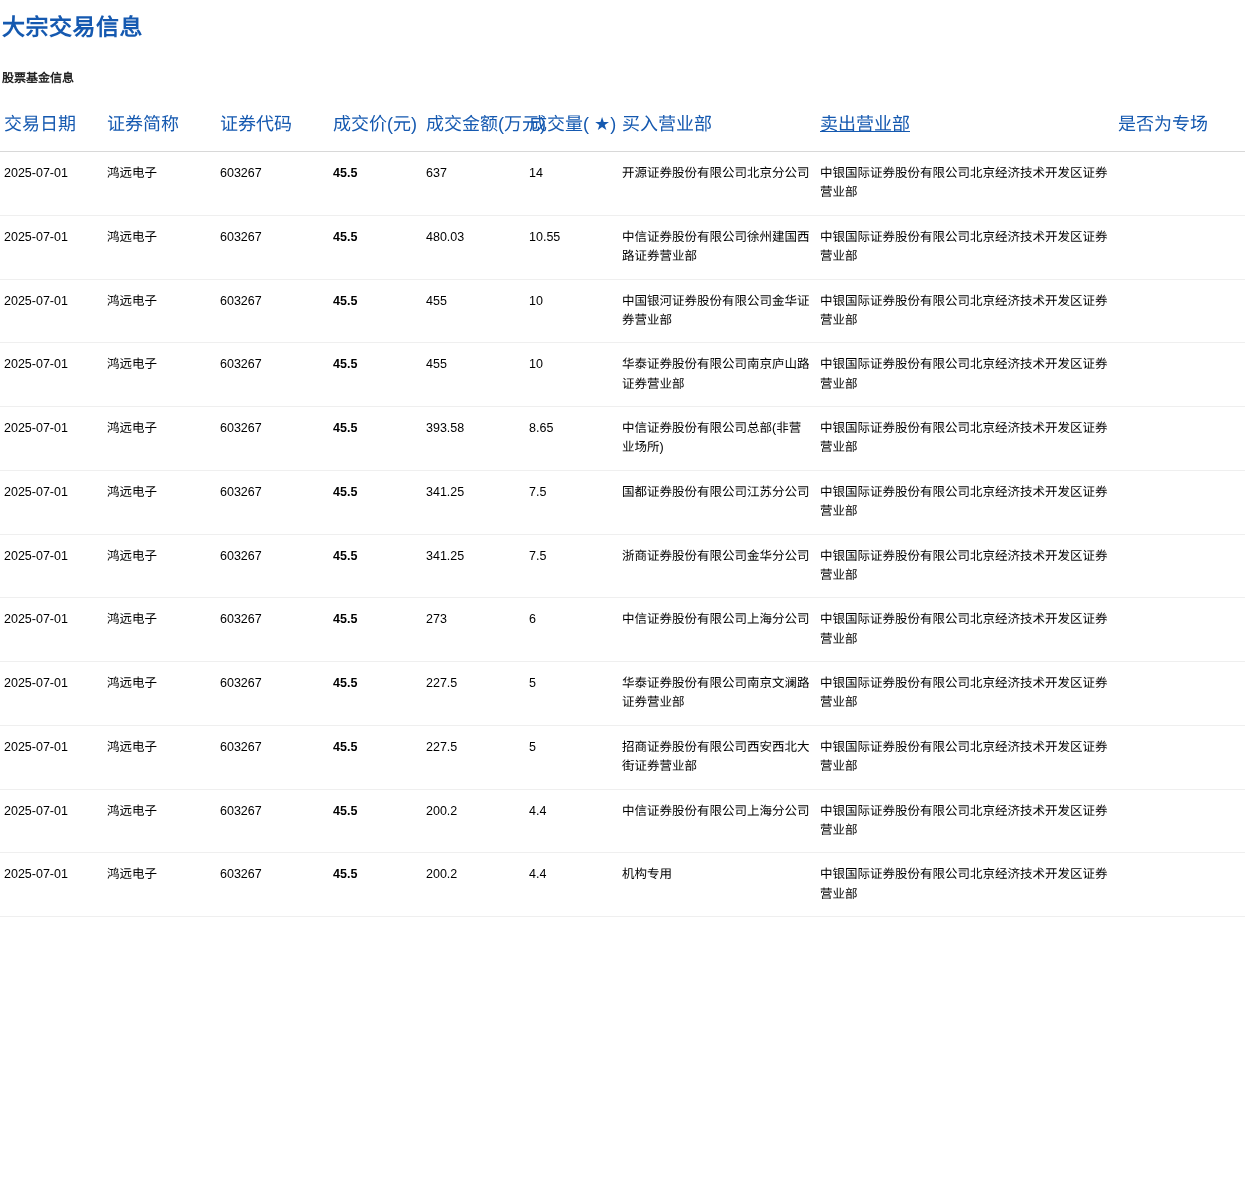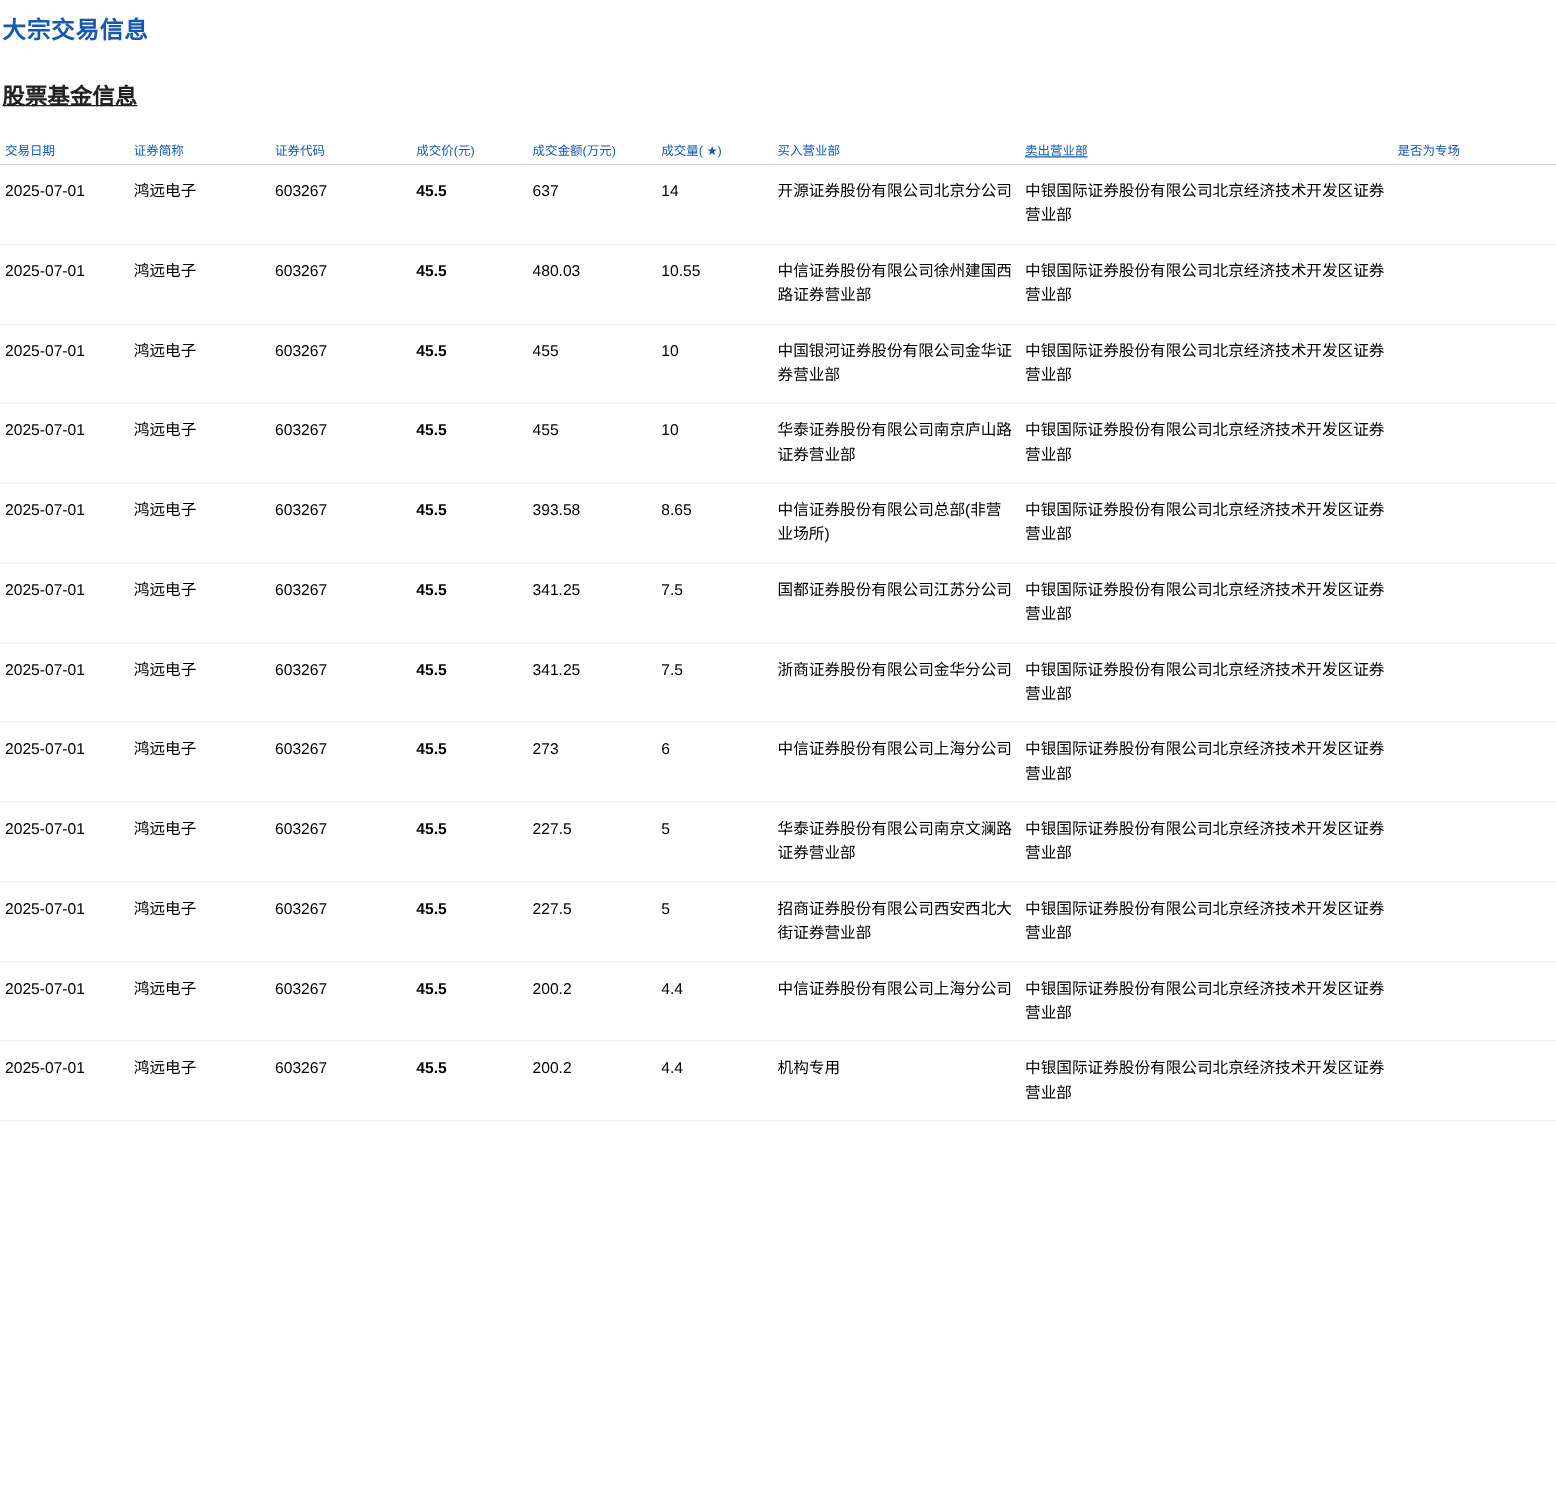--- a/index.html
+++ b/index.html
@@ -13,44 +13,43 @@
     color: #000000;
     font-size: 13px;
   }
   .page {
     width: 1245px;
     box-sizing: border-box;
     padding: 0 0 20px 0;
   }
   .page-title {
     color: #1559b0;
-    font-size: 19px;
+    font-size: 23px;
     font-weight: bold;
     margin: 8px 0 0 2px;
     letter-spacing: 0.5px;
   }
   .section-title {
     color: #222222;
-    font-size: 18px;
+    font-size: 12px;
     font-weight: bold;
     margin: 26px 0 0 2px;
-    text-decoration: underline;
   }
   table.bt {
     width: 1245px;
     border-collapse: collapse;
     margin-top: 18px;
     table-layout: fixed;
   }
   table.bt thead th {
     color: #1559b0;
-    font-size: 10px;
+    font-size: 18px;
     font-weight: normal;
     text-align: left;
-    padding: 6px 4px 4px 4px;
+    padding: 6px 4px 16px 4px;
     border-bottom: 1px solid #d8d8d8;
     vertical-align: bottom;
     white-space: nowrap;
   }
   table.bt tbody td {
     font-size: 12.5px;
     color: #000000;
     padding: 12px 4px 12px 4px;
     vertical-align: top;
     border-bottom: 1px solid #efefef;

